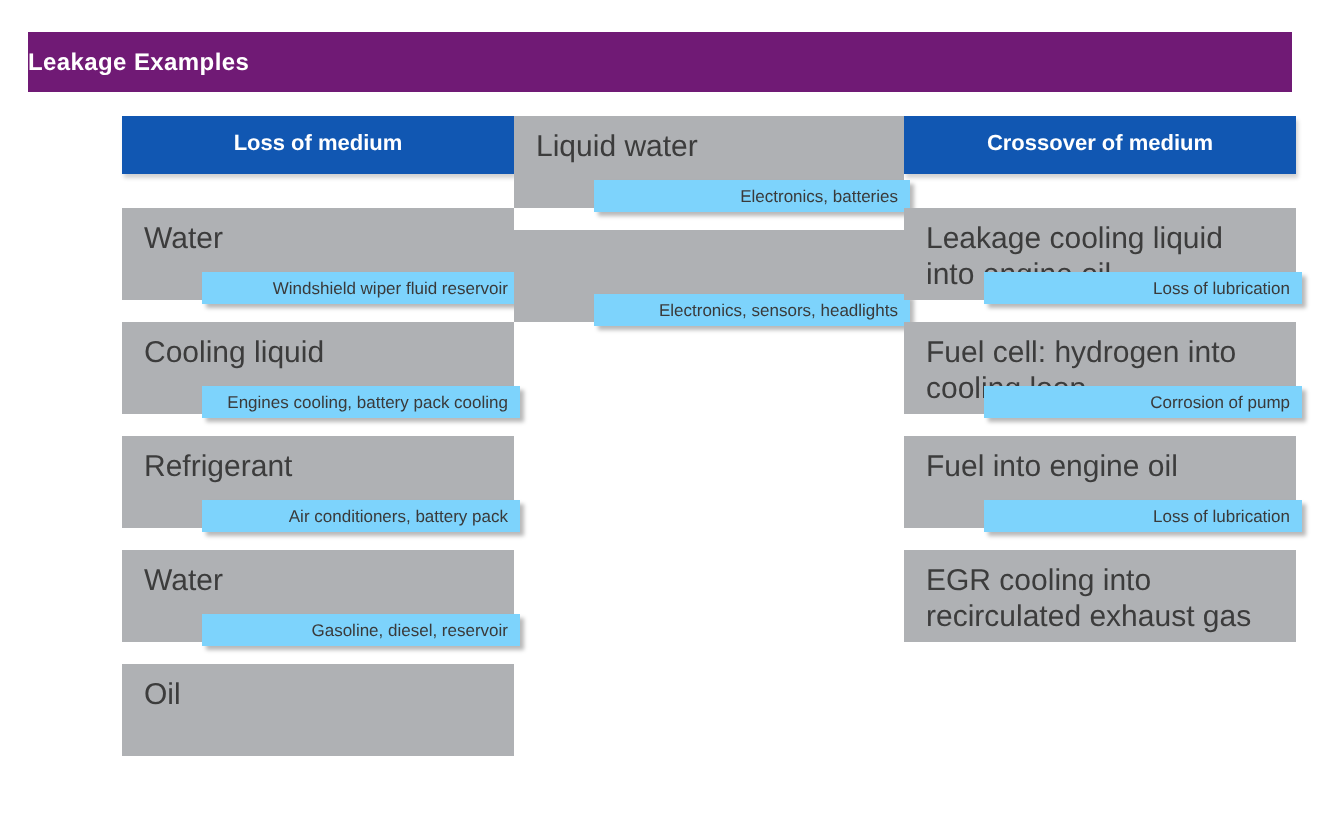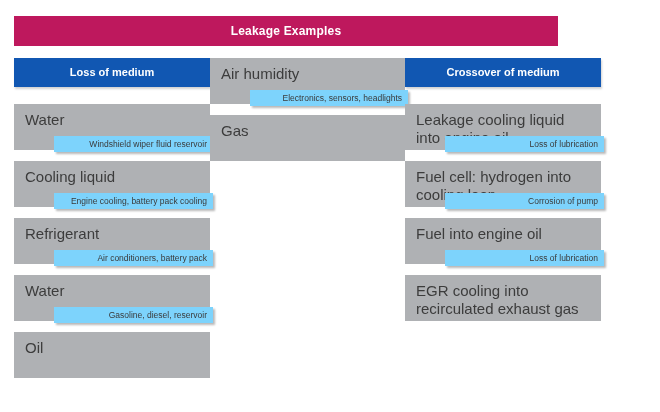--- a/index.html
+++ b/index.html
@@ -7,35 +7,34 @@
     position: relative;
     width: 660px;
     height: 412px;
     background: #ffffff;
     font-family: "Liberation Sans", sans-serif;
     overflow: hidden;
   }
   .banner {
     position: absolute;
     left: 14px; top: 16px;
-    width: 544px; height: 30px;
-    background: #be185d;
+    width: 632px; height: 30px;
+    background: #701a75;
     color: #ffffff;
     font-size: 12px;
     font-weight: bold;
-    text-align: center;
     line-height: 30px;
     letter-spacing: 0.2px;
   }
   .columns {
     position: absolute;
     left: 14px; top: 58px;
     width: 634px;
     display: flex;
-    justify-content: flex-start;
+    justify-content: flex-end;
   }
   .column { width: 196px; }
   .column.mid { width: 195px; }
   .col-header {
     height: 29px;
     background: #1157b2;
     color: #ffffff;
     font-size: 11px;
     font-weight: bold;
     text-align: center;
@@ -83,49 +82,49 @@
     <div class="column">
       <div class="col-header">Loss of medium</div>
 
       <div class="item">
         <div class="item-label">Water</div>
         <div class="subbar">Windshield wiper fluid reservoir</div>
       </div>
 
       <div class="item">
         <div class="item-label">Cooling liquid</div>
-        <div class="subbar">Engine cooling, battery pack cooling</div>
+        <div class="subbar">Engines cooling, battery pack cooling</div>
       </div>
 
       <div class="item">
         <div class="item-label">Refrigerant</div>
         <div class="subbar">Air conditioners, battery pack</div>
       </div>
 
       <div class="item">
         <div class="item-label">Water</div>
         <div class="subbar">Gasoline, diesel, reservoir</div>
       </div>
 
       <div class="item">
         <div class="item-label">Oil</div>
       </div>
     </div>
 
     <div class="column mid">
 
+      <div class="item">
+        <div class="item-label">Liquid water</div>
+        <div class="subbar">Electronics, batteries</div>
+      </div>
 
       <div class="item">
-        <div class="item-label">Air humidity</div>
         <div class="subbar">Electronics, sensors, headlights</div>
       </div>
 
-      <div class="item">
-        <div class="item-label">Gas</div>
-      </div>
     </div>
 
     <div class="column">
       <div class="col-header">Crossover of medium</div>
 
       <div class="item">
         <div class="item-label">Leakage cooling liquid into engine oil</div>
         <div class="subbar">Loss of lubrication</div>
       </div>
 

